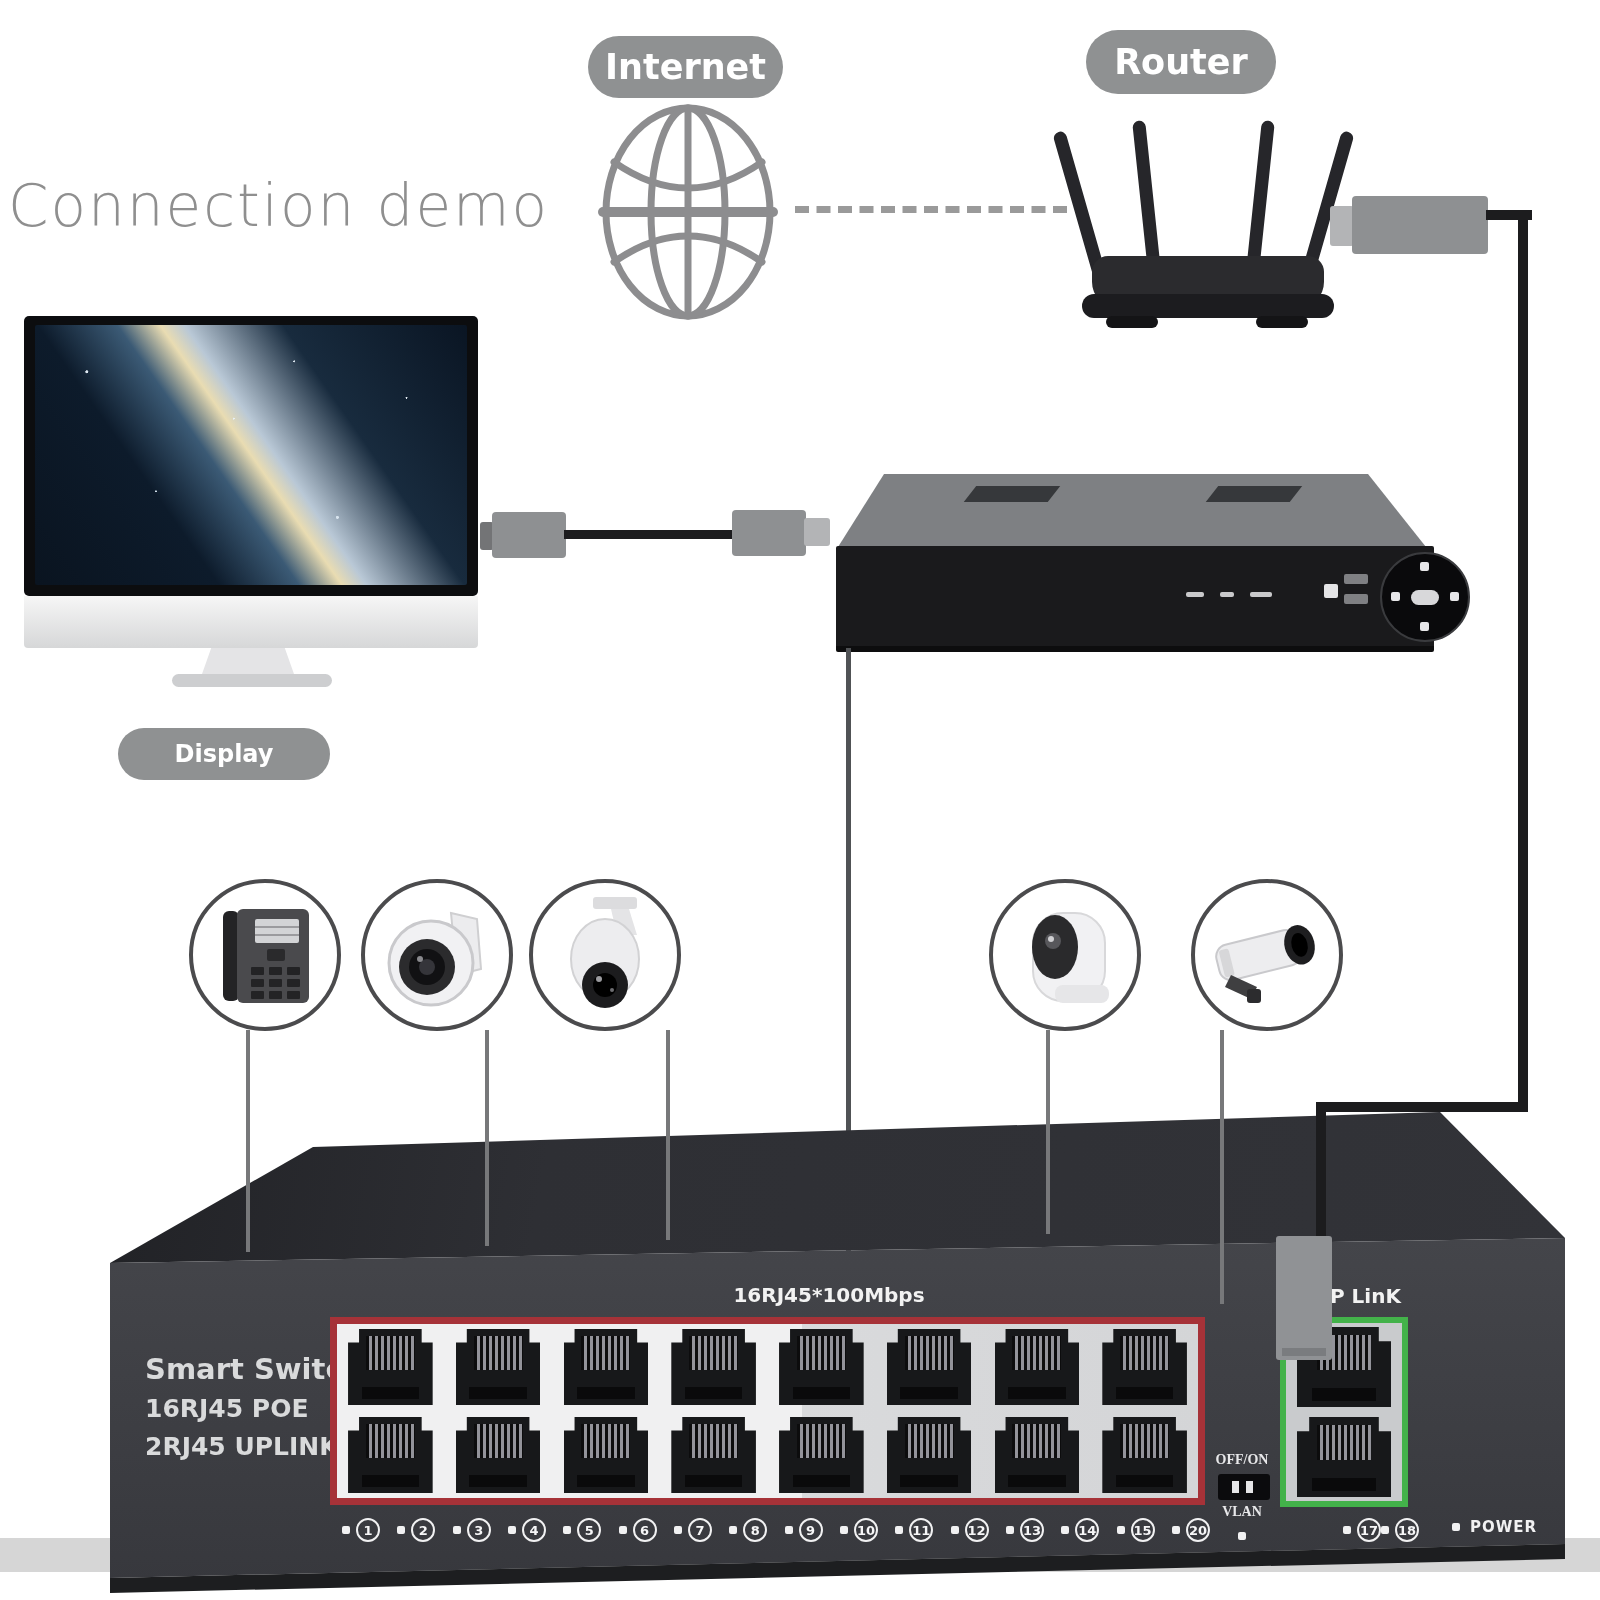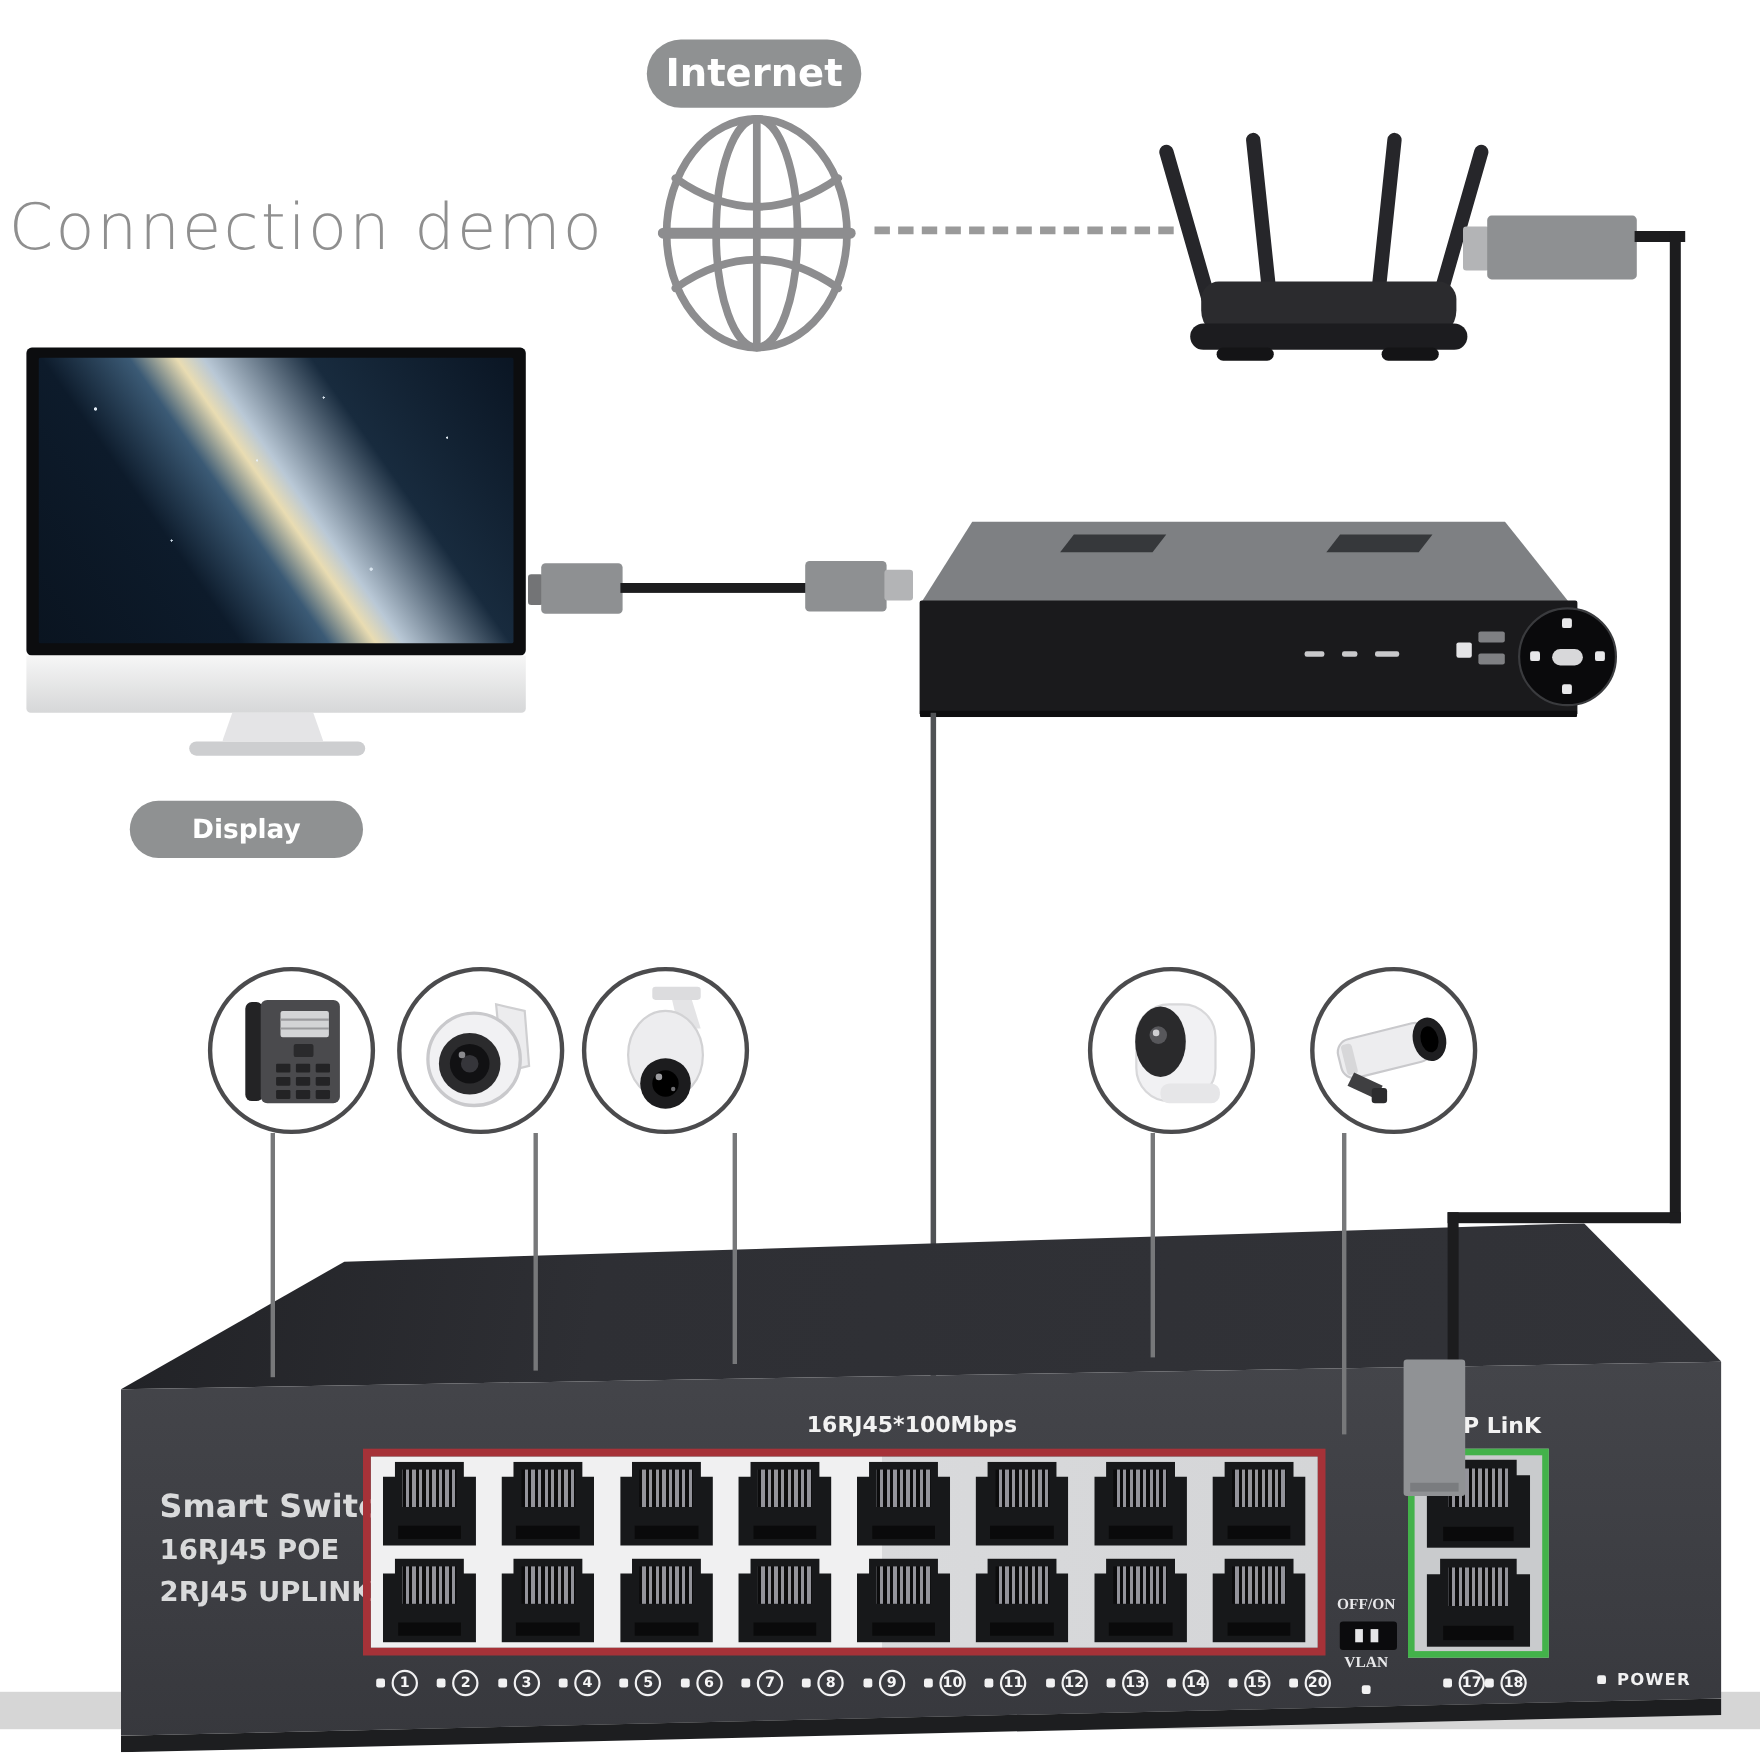--- a/index.html
+++ b/index.html
@@ -116,32 +116,33 @@
   .dip-tick{position:absolute;top:7px;width:7px;height:12px;background:#e6e6e8;}
   .vlan-label{left:1210px;top:1504px;width:64px;font-size:14px;}
   .led-dot{width:8px;height:8px;background:#f1f1f2;border-radius:2px;display:inline-block;}
   .vlan-led{left:1238px;top:1532px;}
 
   .led-row{left:342px;top:1518px;width:868px;display:flex;justify-content:space-between;align-items:center;}
   .led-item{display:flex;align-items:center;gap:6px;}
   .port-num{width:24px;height:24px;border:2px solid #f1f1f2;border-radius:50%;color:#f6f6f7;
             font-size:13px;font-weight:bold;display:flex;align-items:center;justify-content:center;
             box-sizing:border-box;}
-  .uplink-row{left:1312px;top:1518px;width:138px;display:flex;justify-content:flex-start;align-items:center;}
+  .uplink-row{left:1312px;top:1518px;width:138px;display:flex;justify-content:center;align-items:center;}
   .power-area{left:1452px;top:1518px;display:flex;align-items:center;gap:10px;}
   .power-label{color:#f1f1f2;font-size:15px;font-weight:bold;letter-spacing:1px;}
 </style>
 </head>
 <body>
 
 <div class="canvas">
 
   <div class="abs title">Connection demo</div>
 
   <div class="abs badge badge-internet">Internet</div>
+  <div class="abs badge badge-router">Router</div>
   <div class="abs badge badge-display">Display</div>
 
   <div class="abs globe">
     <svg width="180" height="228" viewBox="0 0 180 228" fill="none" stroke="#8d8d8f" stroke-width="7" stroke-linecap="round">
       <ellipse cx="90" cy="114" rx="82" ry="104"></ellipse>
       <ellipse cx="90" cy="114" rx="37" ry="104"></ellipse>
       <line x1="90" y1="10" x2="90" y2="218"></line>
       <line x1="5" y1="114" x2="175" y2="114" stroke-width="10"></line>
       <path d="M16,64 Q90,116 164,64"></path>
       <path d="M16,164 Q90,112 164,164"></path>

